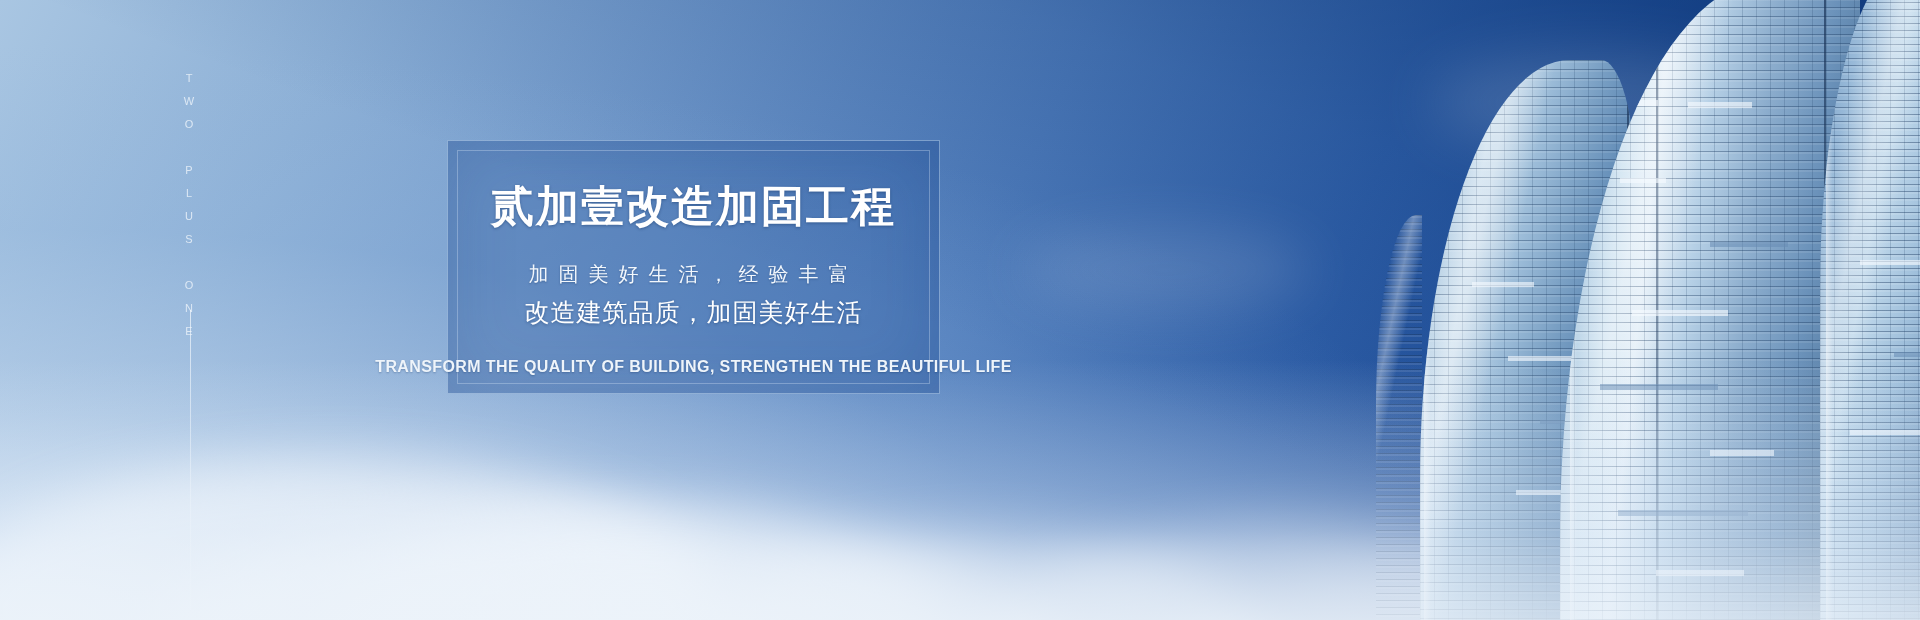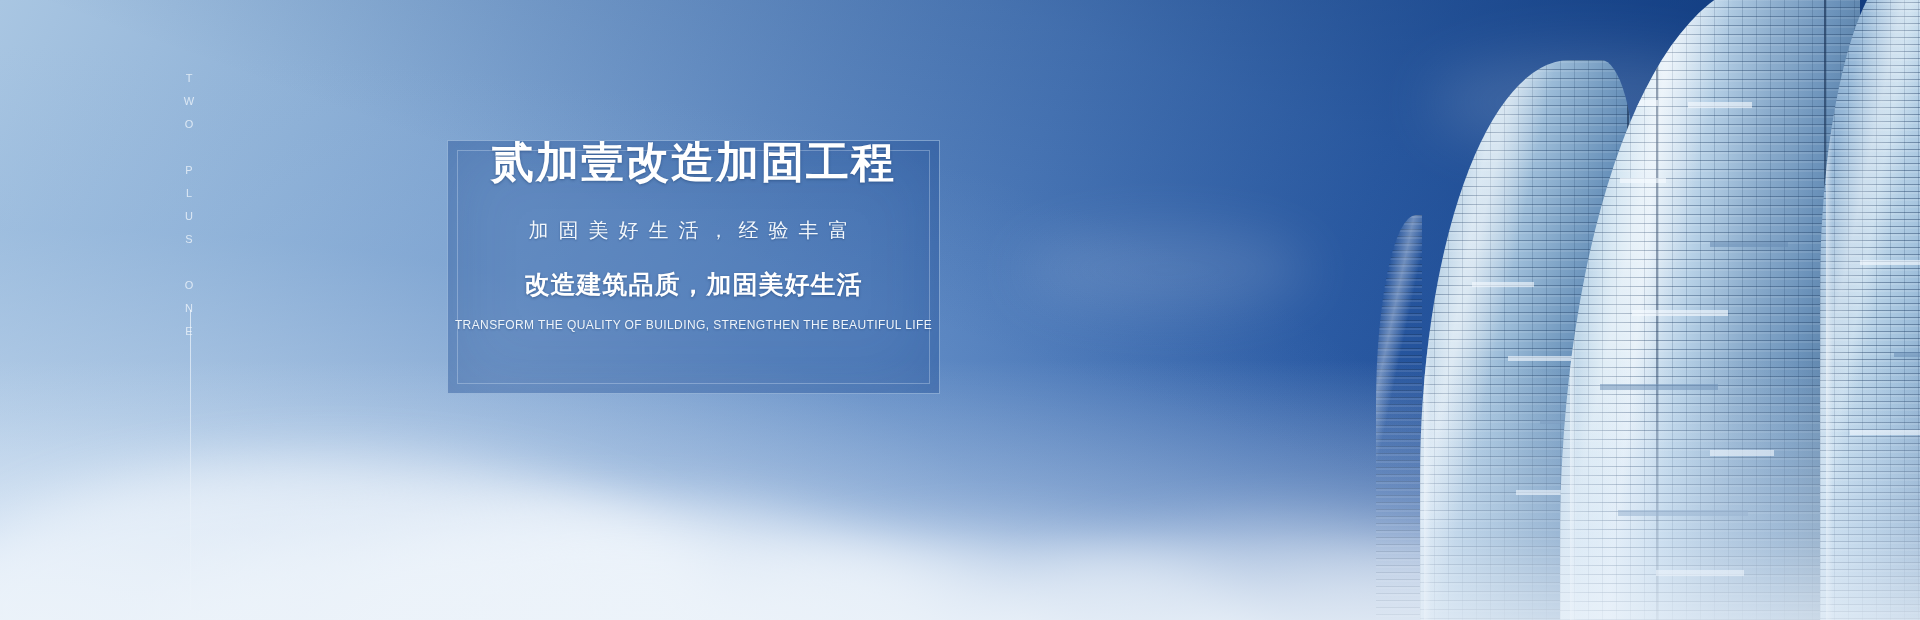--- a/index.html
+++ b/index.html
@@ -116,43 +116,43 @@
     box-shadow:inset 0 0 70px rgba(18,58,120,0.18);
   }
   .panel-inner {
     position:absolute; left:9px; top:9px; right:9px; bottom:9px;
     border:1px solid rgba(214,230,245,0.34);
     pointer-events:none;
   }
   .panel-content {
     position:absolute; left:0; right:0; top:0; bottom:0;
     display:flex; flex-direction:column; align-items:center;
-    justify-content:flex-start; 
+    justify-content:flex-start; padding-top:44px;
   }
   .title {
     font-size:43px; font-weight:700; color:#ffffff;
     letter-spacing:2px; line-height:1;
     text-shadow:0 1px 3px rgba(10,40,86,0.40);
     white-space:nowrap;
   }
   .sub1 {
     margin-top:33px;
     font-size:20px; color:#f2f7fc; font-weight:400;
     letter-spacing:10px; white-space:nowrap;
     text-shadow:0 1px 2px rgba(10,40,86,0.35);
   }
   .sub2 {
-    margin-top:24px;
-    font-size:25px; font-weight:700; color:#ffffff;
+    margin-top:8px;
+    font-size:25px; font-weight:400; color:#ffffff;
     letter-spacing:1px; white-space:nowrap;
     text-shadow:0 1px 3px rgba(10,40,86,0.40);
   }
   .sub3 {
-    margin-top:17px;
-    font-size:12px; color:#eef4fa; font-weight:400;
+    margin-top:29px;
+    font-size:16px; color:#eef4fa; font-weight:700;
     letter-spacing:.4px; white-space:nowrap;
     text-shadow:0 1px 2px rgba(10,40,86,0.30);
   }
 </style>
 </head>
 <body>
 
 <div class="banner">
 
   <div class="sky"></div>

